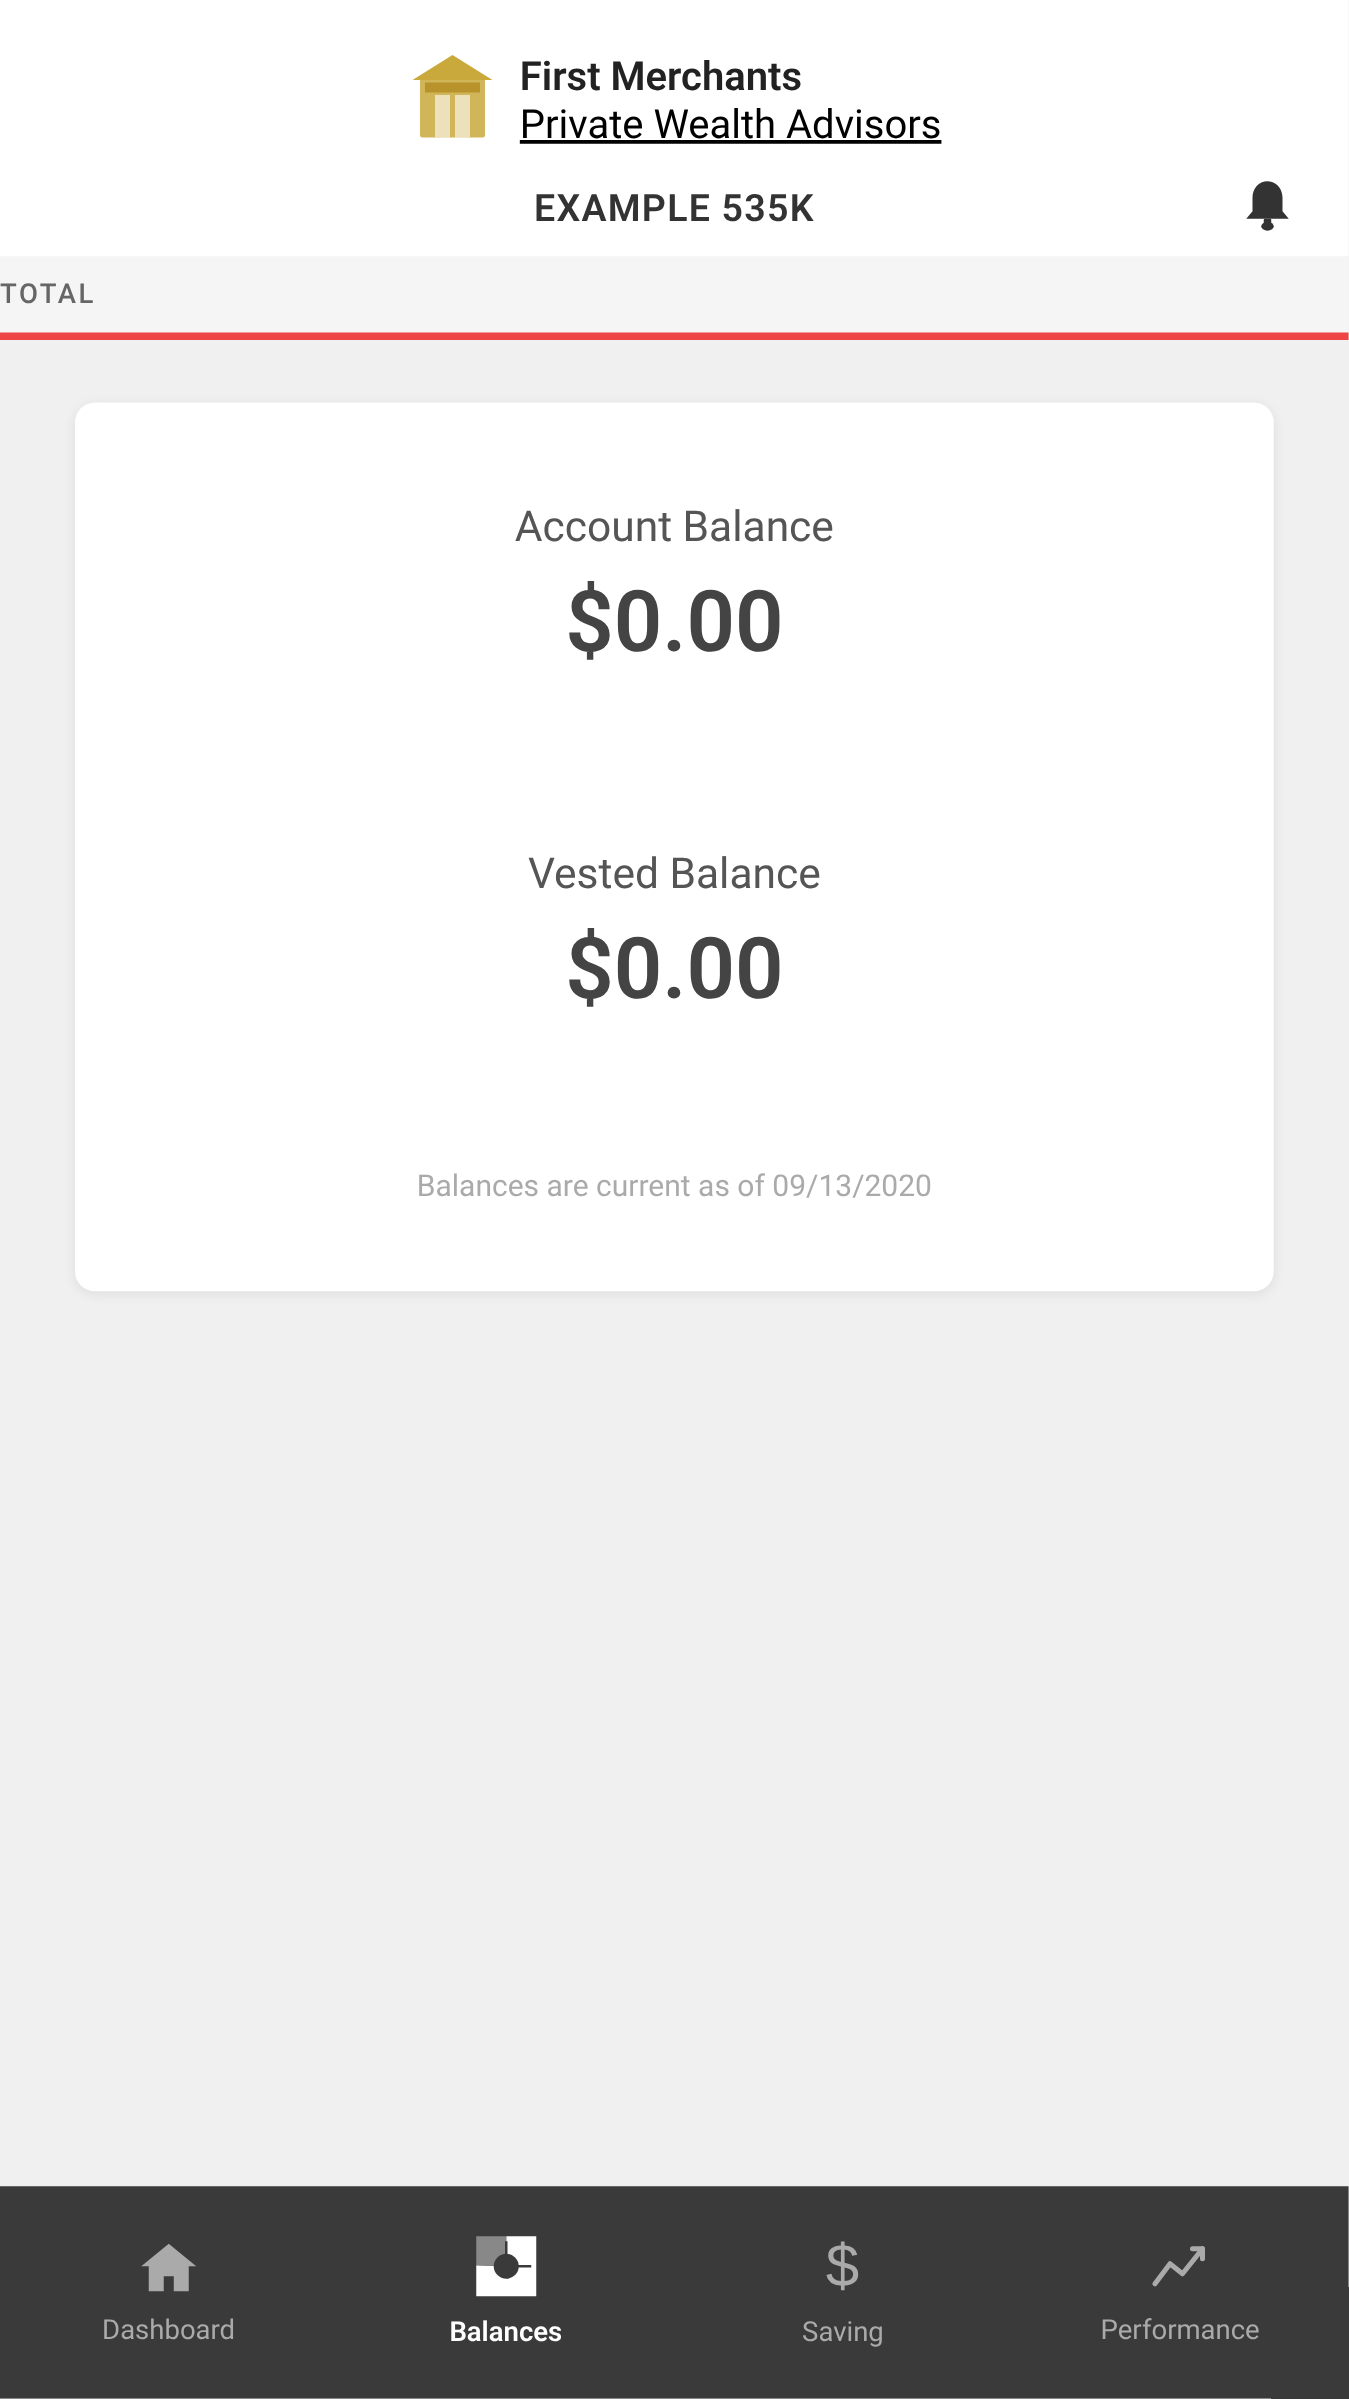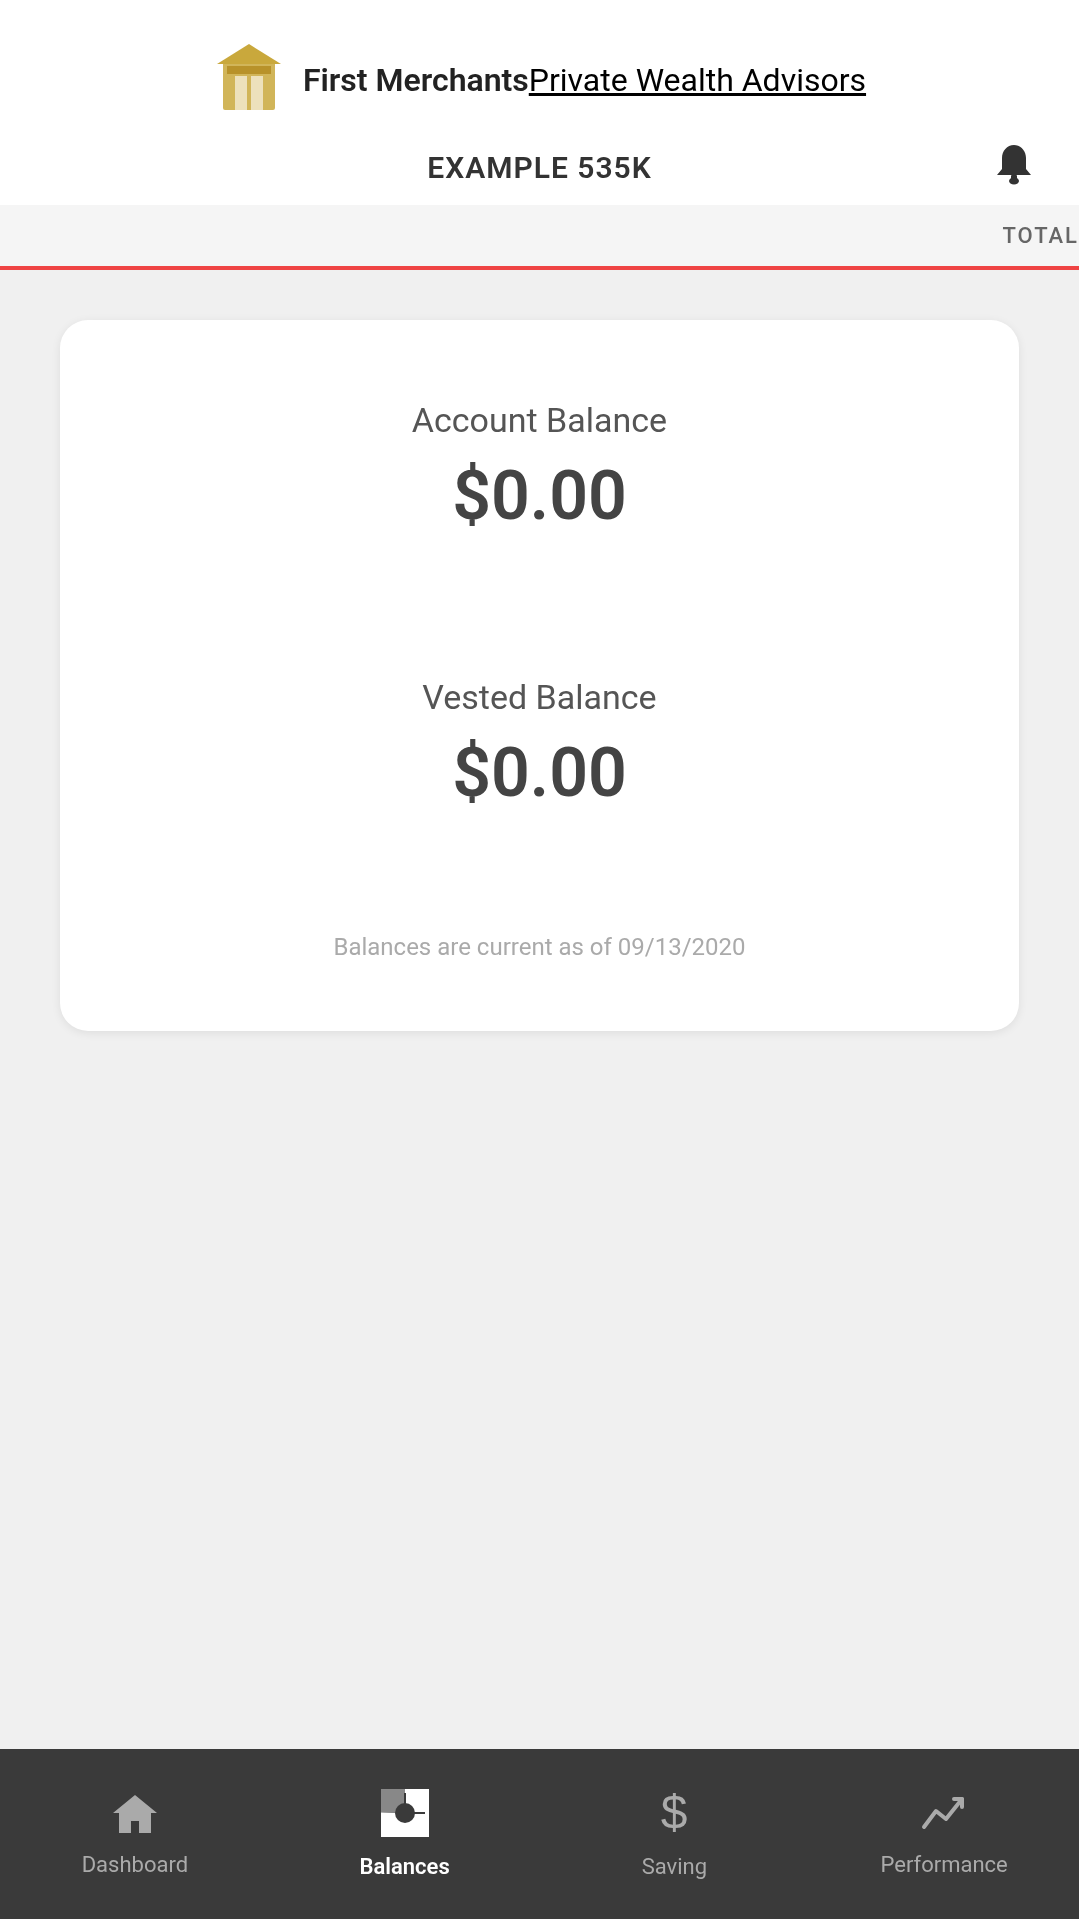--- a/index.html
+++ b/index.html
@@ -31,21 +31,21 @@
 
     .logo-area {
       display: flex;
       align-items: center;
       gap: 18px;
       padding: 20px 0 10px 0;
     }
 
     .logo-text {
       display: flex;
-      flex-direction: row;
+      flex-direction: column;
     }
 
     .logo-text-line1 {
       font-size: 32px;
       font-weight: 600;
       color: #222222;
       line-height: 1.2;
     }
 
     .logo-text-line2 {
@@ -76,23 +76,23 @@
     .bell-icon {
       position: absolute;
       right: 0;
       top: 50%;
       transform: translateY(-50%);
     }
 
     
     .tab-subheader {
       background-color: #f5f5f5;
-      border-bottom: 4px solid #ef4444;
+      border-bottom: 6px solid #ef4444;
       padding: 18px 0;
-      text-align: right;
+      text-align: left;
     }
 
     .tab-subheader-label {
       font-size: 22px;
       font-weight: 500;
       color: #666666;
       letter-spacing: 2px;
     }
 
     
@@ -100,21 +100,21 @@
       flex: 1;
       display: flex;
       flex-direction: column;
       align-items: center;
       padding: 50px 60px 30px 60px;
       background-color: #f0f0f0;
     }
 
     .balance-card {
       background-color: #ffffff;
-      border-radius: 28px;
+      border-radius: 16px;
       width: 100%;
       max-width: 960px;
       padding: 80px 60px 70px 60px;
       display: flex;
       flex-direction: column;
       align-items: center;
       box-shadow: 0 2px 10px rgba(0,0,0,0.08);
     }
 
     .balance-section {

